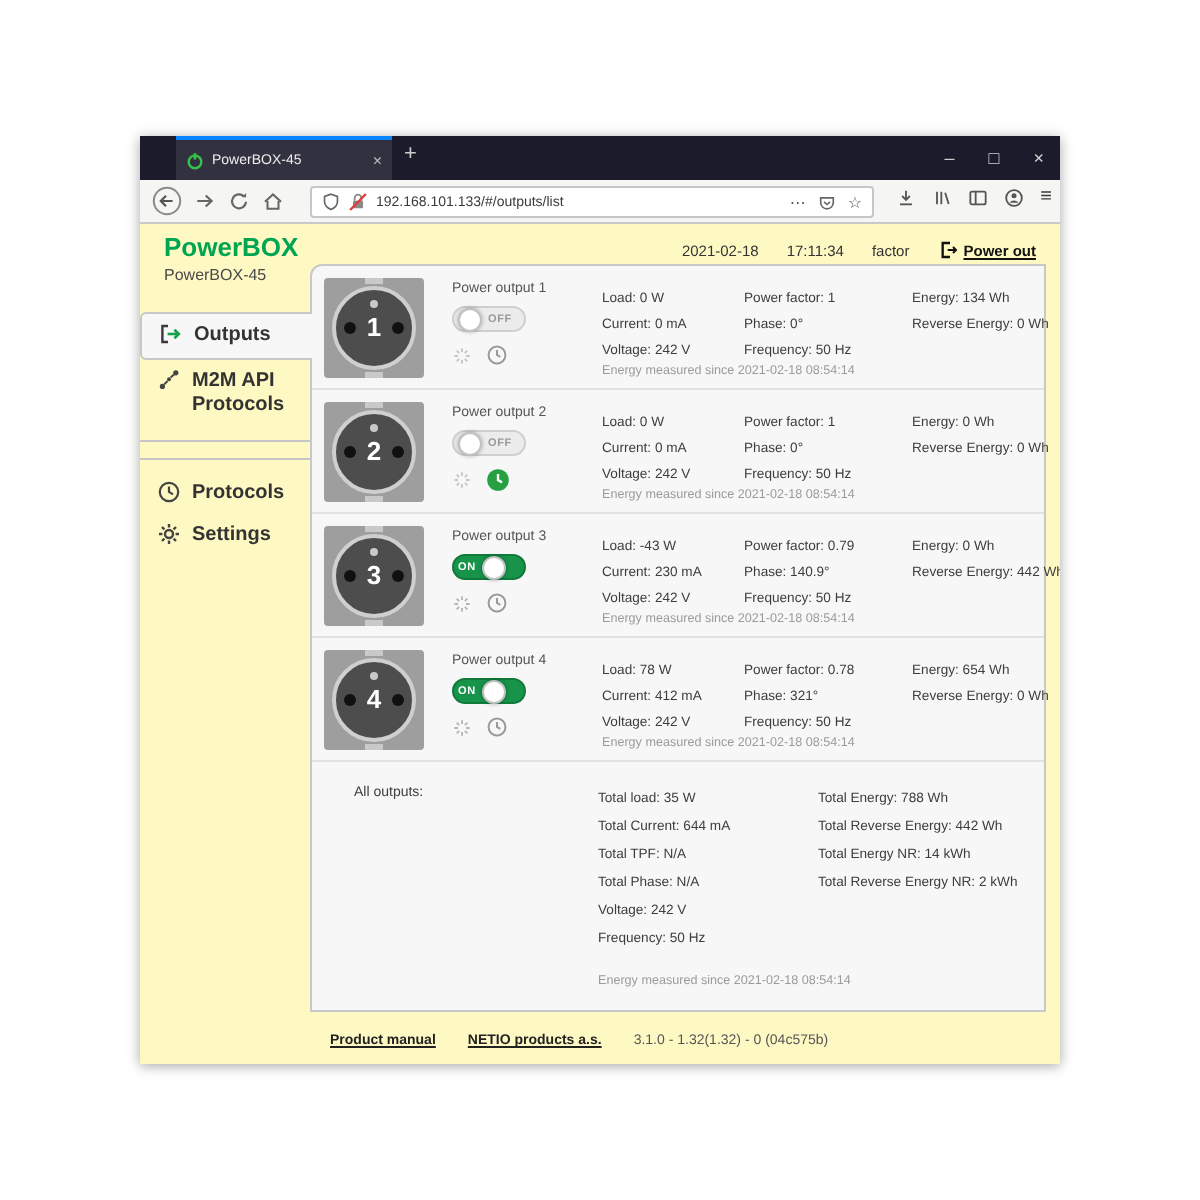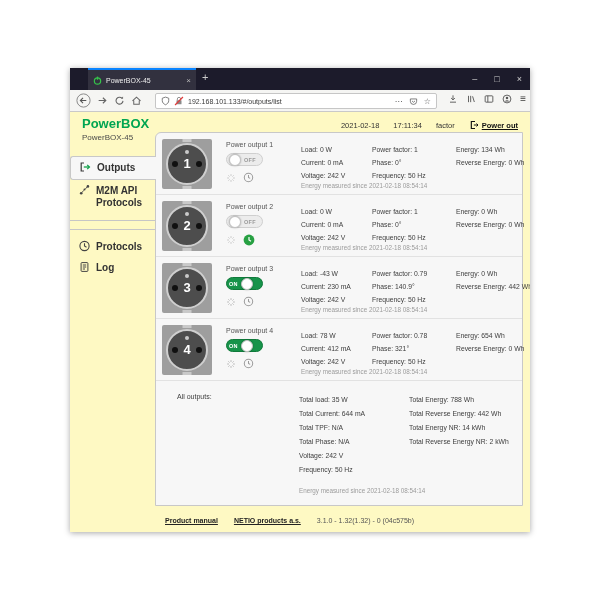--- a/index.html
+++ b/index.html
@@ -241,25 +241,27 @@
             <svg width="13" height="12" viewBox="0 0 12 12">
                 <circle cx="6" cy="6" r="4.6" fill="none" stroke="#444" stroke-width="1.1"></circle>
                 <path d="M6 3.2V6l2 1.2" fill="none" stroke="#444" stroke-width="1.1"></path>
               </svg>
           </span>
           <span class="lbl">Protocols</span>
         </div>
         <div class="side-item">
           <span class="sicon">
             <svg width="13" height="12" viewBox="0 0 12 12">
-                <rect x="2.6" y="1.6" width="6.8" height="8.8" rx="0.8" fill="none" stroke="#444" stroke-width="1"></rect>
-                <path d="M4.3 4h3.4M4.3 6h3.4M4.3 8h2.2" stroke="#444" stroke-width="1"></path>
-              </svg>
-          </span>
-          <span class="lbl">Log</span>
+                <g stroke="#444" stroke-width="1.2" fill="none">
+                  <circle cx="6" cy="6" r="2"></circle>
+                  <path d="M6 1v1.7M6 9.3V11M1 6h1.7M9.3 6H11M2.5 2.5l1.2 1.2M8.3 8.3l1.2 1.2M9.5 2.5 8.3 3.7M3.7 8.3 2.5 9.5"></path>
+                </g>
+              </svg>
+          </span>
+          <span class="lbl">Settings</span>
         </div>
       </div>
 
       <div class="panel">
 
         <div class="row">
           <div class="socket">
             <div class="socket-circle">
                 <span class="pin l"></span>
                 <span class="pin r"></span>

